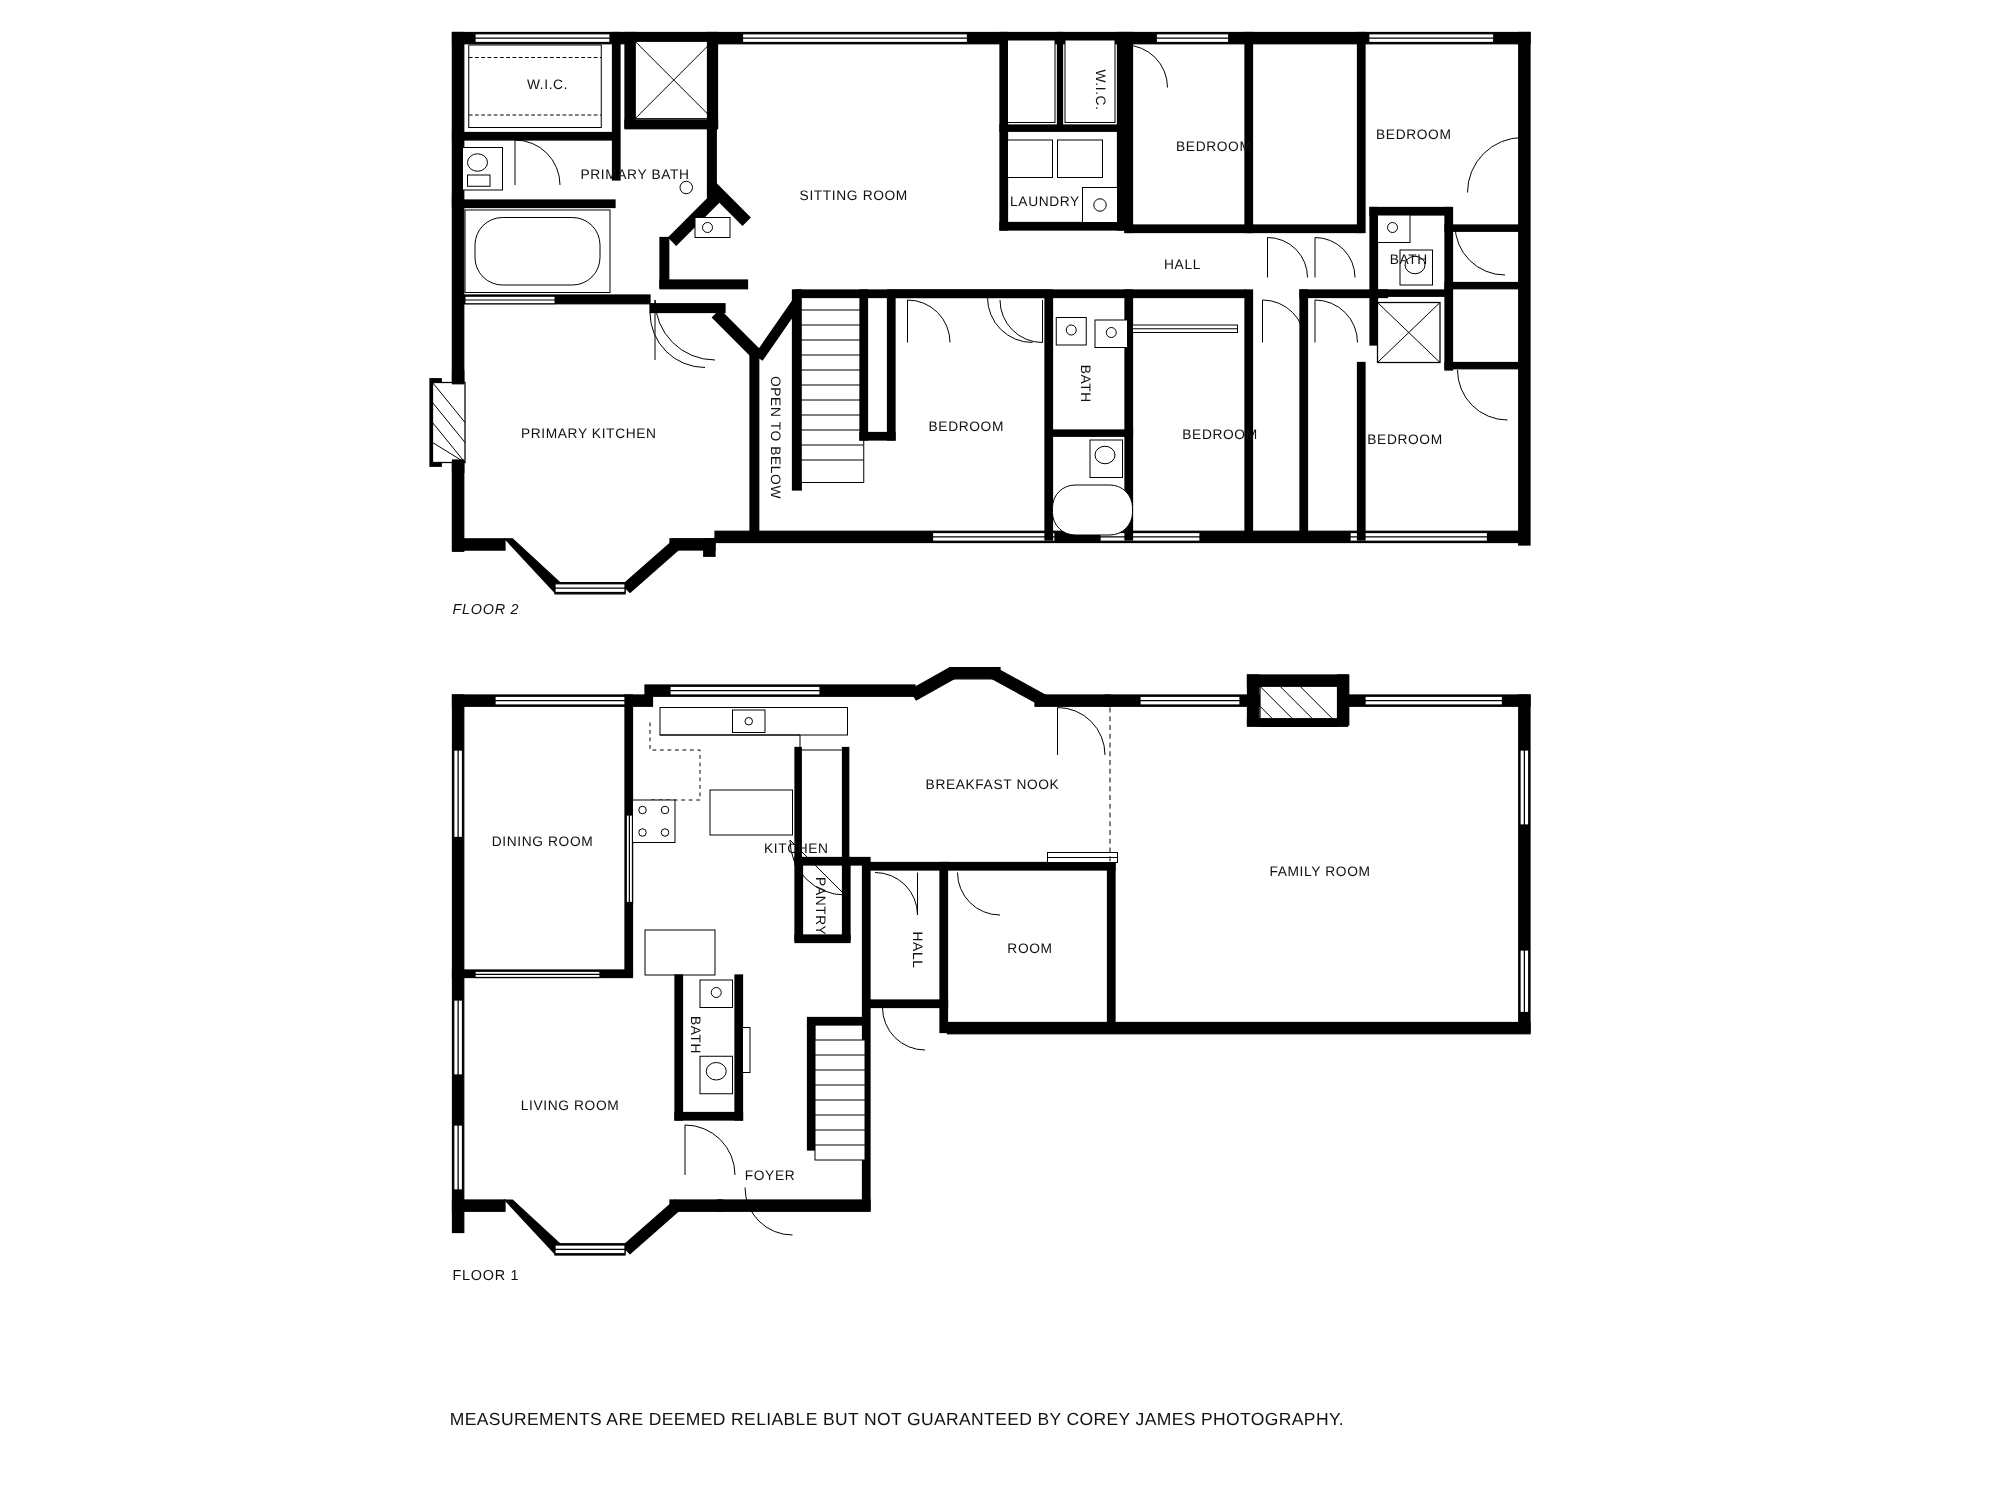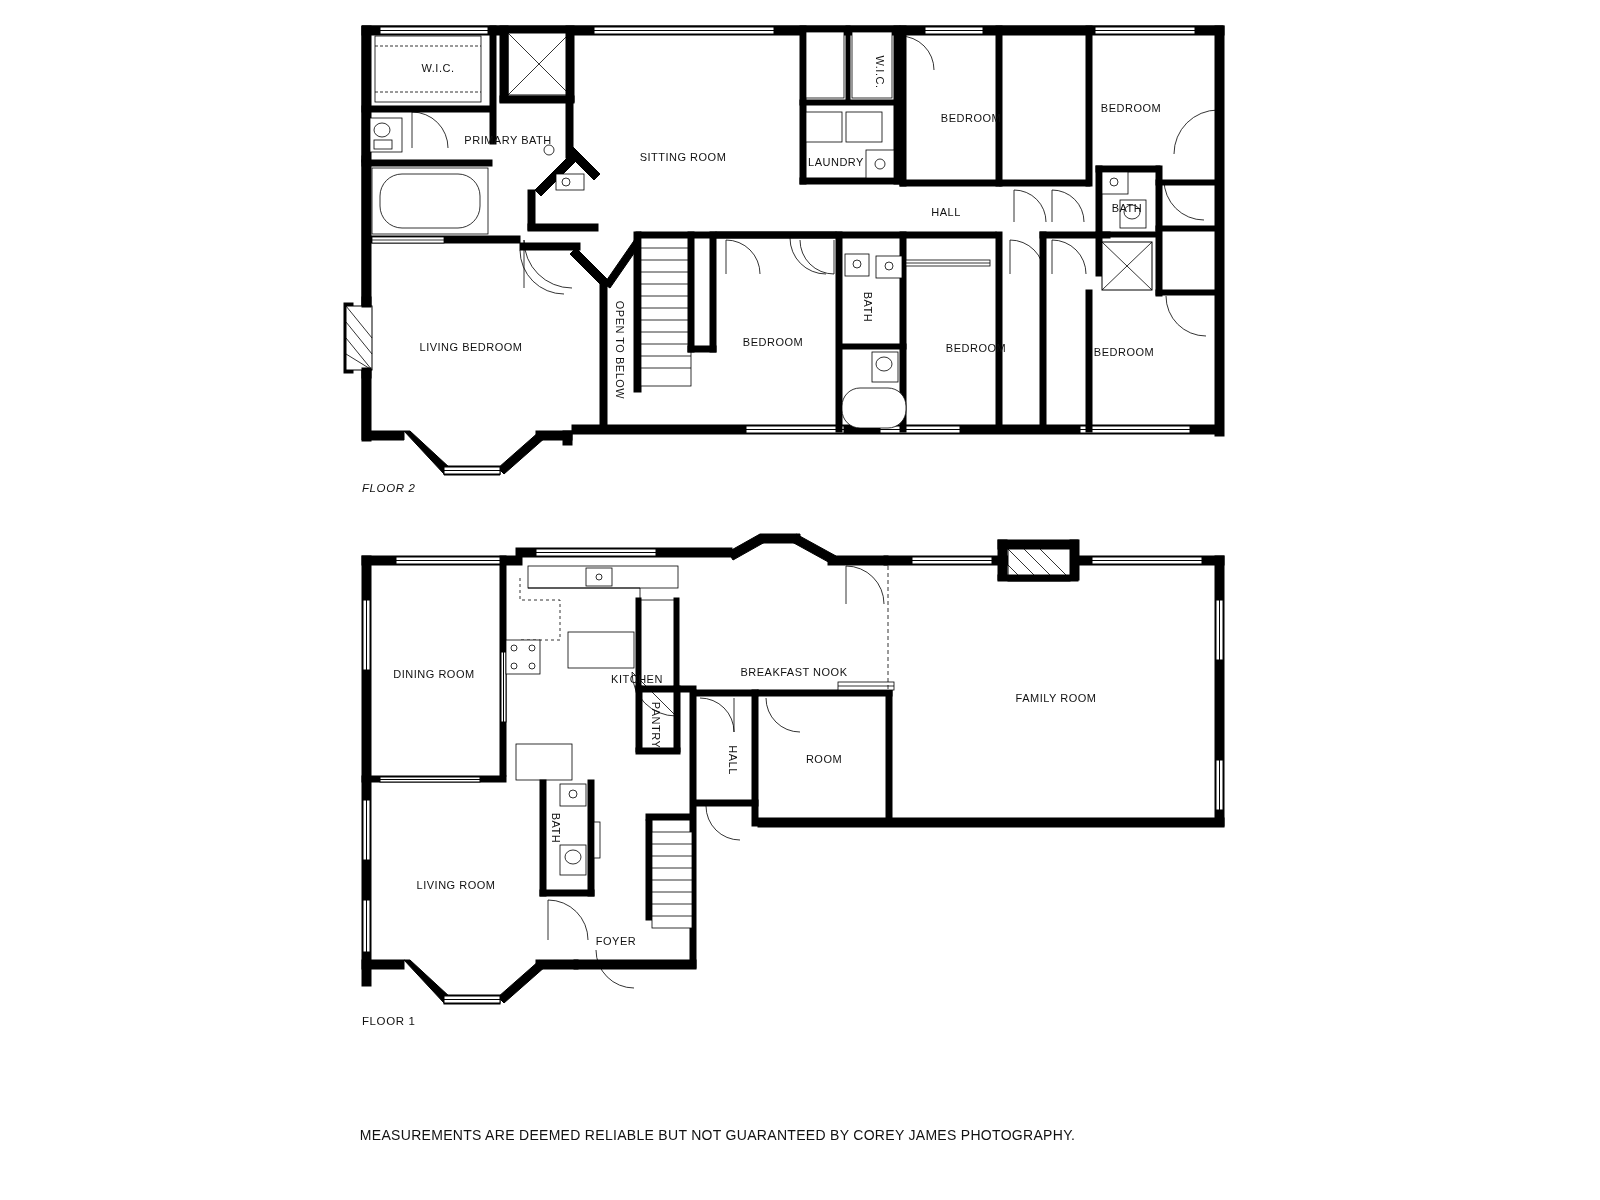--- a/index.html
+++ b/index.html
@@ -371,32 +371,32 @@
 
   <div class="label" style="left:438px;top:68px;transform:translate(-50%,-50%);">W.I.C.</div>
   <div class="label" style="left:508px;top:140px;transform:translate(-50%,-50%);">PRIMARY BATH</div>
   <div class="label" style="left:683px;top:157px;transform:translate(-50%,-50%);">SITTING ROOM</div>
   <div class="label vert" style="left:880px;top:72px;transform:translate(-50%,-50%);">W.I.C.</div>
   <div class="label" style="left:836px;top:162px;transform:translate(-50%,-50%);">LAUNDRY</div>
   <div class="label" style="left:971px;top:118px;transform:translate(-50%,-50%);">BEDROOM</div>
   <div class="label" style="left:1131px;top:108px;transform:translate(-50%,-50%);">BEDROOM</div>
   <div class="label" style="left:946px;top:212px;transform:translate(-50%,-50%);">HALL</div>
   <div class="label" style="left:1127px;top:208px;transform:translate(-50%,-50%);">BATH</div>
-  <div class="label" style="left:471px;top:347px;transform:translate(-50%,-50%);">LIVING BEDROOM</div>
+  <div class="label" style="left:471px;top:347px;transform:translate(-50%,-50%);">PRIMARY KITCHEN</div>
   <div class="label vert" style="left:620px;top:350px;transform:translate(-50%,-50%);">OPEN TO BELOW</div>
   <div class="label" style="left:773px;top:342px;transform:translate(-50%,-50%);">BEDROOM</div>
   <div class="label vert" style="left:868px;top:307px;transform:translate(-50%,-50%);">BATH</div>
   <div class="label" style="left:976px;top:348px;transform:translate(-50%,-50%);">BEDROOM</div>
   <div class="label" style="left:1124px;top:352px;transform:translate(-50%,-50%);">BEDROOM</div>
 
   <div class="floorlabel" style="left:362px;top:482px;font-style:italic;">FLOOR 2</div>
 
   <div class="label" style="left:434px;top:674px;transform:translate(-50%,-50%);">DINING ROOM</div>
   <div class="label" style="left:596px;top:679px;transform:translate(-50%,-50%);margin-left:41px;">KITCHEN</div>
-  <div class="label" style="left:794px;top:628px;transform:translate(-50%,-50%);margin-top:44px;">BREAKFAST NOOK</div>
+  <div class="label" style="left:794px;top:628px;transform:translate(-50%,-50%);">BREAKFAST NOOK</div>
   <div class="label" style="left:1056px;top:698px;transform:translate(-50%,-50%);">FAMILY ROOM</div>
   <div class="label vert" style="left:656px;top:725px;transform:translate(-50%,-50%);">PANTRY</div>
   <div class="label vert" style="left:733px;top:760px;transform:translate(-50%,-50%);">HALL</div>
   <div class="label" style="left:824px;top:759px;transform:translate(-50%,-50%);">ROOM</div>
   <div class="label vert" style="left:556px;top:828px;transform:translate(-50%,-50%);">BATH</div>
   <div class="label" style="left:456px;top:885px;transform:translate(-50%,-50%);">LIVING ROOM</div>
   <div class="label" style="left:616px;top:941px;transform:translate(-50%,-50%);">FOYER</div>
 
   <div class="floorlabel" style="left:362px;top:1015px;">FLOOR 1</div>
 

